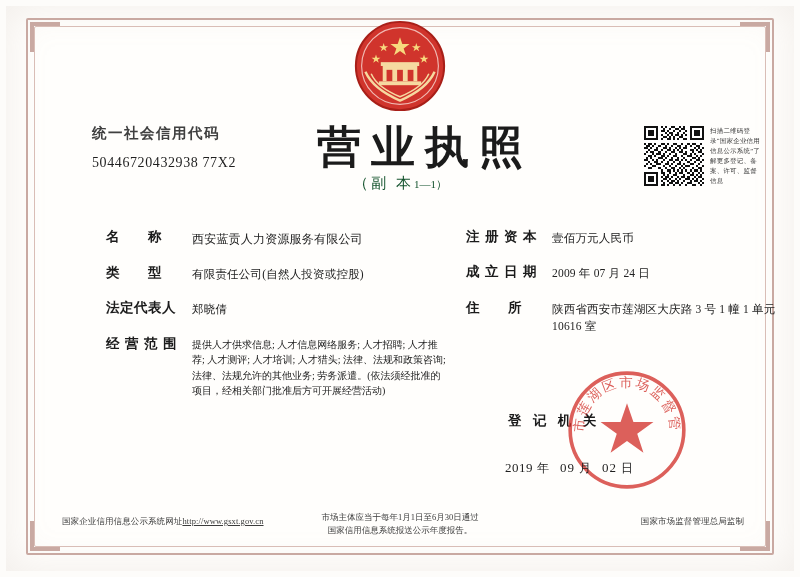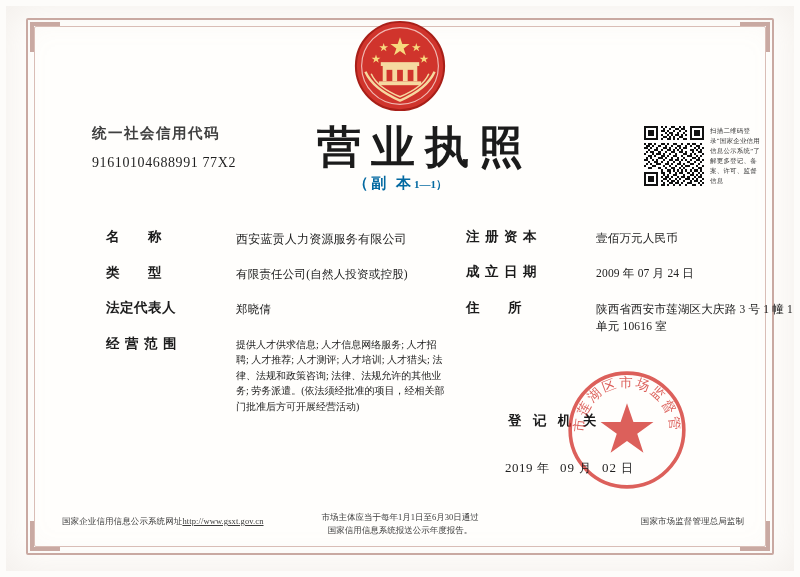--- a/index.html
+++ b/index.html
@@ -91,22 +91,21 @@
     text-indent: 10px;
     margin-left: 40px;
   }
   .subtitle {
     position: absolute;
     left: 0; right: 0;
     top: 174px;
     text-align: center;
     font-size: 15px;
     letter-spacing: 3px;
-    color: #0369a1;
-    font-weight: bold;
+    color: #14532d;
   }
   .subtitle .num {
     font-size: 11px;
     letter-spacing: 0;
   }
 
   
   .qr-wrap {
     position: absolute;
     right: 96px;
@@ -165,21 +164,20 @@
     letter-spacing: 0.5px;
   }
   .lbl.sp3 { letter-spacing: 5.5px; }
   .val {
     flex: 1 1 auto;
     font-size: 11.5px;
     line-height: 1.5;
     color: #222;
     padding-top: 2px;
     letter-spacing: 0.2px;
-    margin-left: 44px;
   }
   .val.big { font-size: 12px; }
   .scope .val {
     font-size: 10px;
     line-height: 1.55;
     letter-spacing: 0;
   }
   .row.scope { margin-bottom: 0; }
 
   
@@ -259,21 +257,21 @@
 
     <polygon points="50,20 52.4,27.2 60,27.2 53.8,31.7 56.2,38.9 50,34.4 43.8,38.9 46.2,31.7 40,27.2 47.6,27.2" fill="#f7d97e"></polygon>
     <polygon points="33,26 34.1,29.3 37.6,29.3 34.8,31.4 35.9,34.7 33,32.6 30.1,34.7 31.2,31.4 28.4,29.3 31.9,29.3" fill="#f7d97e"></polygon>
     <polygon points="67,26 68.1,29.3 71.6,29.3 68.8,31.4 69.9,34.7 67,32.6 64.1,34.7 65.2,31.4 62.4,29.3 65.9,29.3" fill="#f7d97e"></polygon>
     <polygon points="25,38 26.1,41.3 29.6,41.3 26.8,43.4 27.9,46.7 25,44.6 22.1,46.7 23.2,43.4 20.4,41.3 23.9,41.3" fill="#f7d97e"></polygon>
     <polygon points="75,38 76.1,41.3 79.6,41.3 76.8,43.4 77.9,46.7 75,44.6 72.1,46.7 73.2,43.4 70.4,41.3 73.9,41.3" fill="#f7d97e"></polygon>
   </svg>
 
   <div class="credit-block">
     <div class="credit-label">统一社会信用代码</div>
-    <div class="credit-code">91610104688991 77X2</div>
+    <div class="credit-code">50446720432938 77X2</div>
   </div>
 
   <div class="title">营业执照</div>
   <div class="subtitle">
     <span>（副  本</span><span class="num">1—1）</span>
   </div>
 
   <div class="qr-wrap">
     <svg class="qr" viewBox="0 0 29 29" shape-rendering="crispEdges">
       <rect width="29" height="29" fill="#ffffff"></rect>

